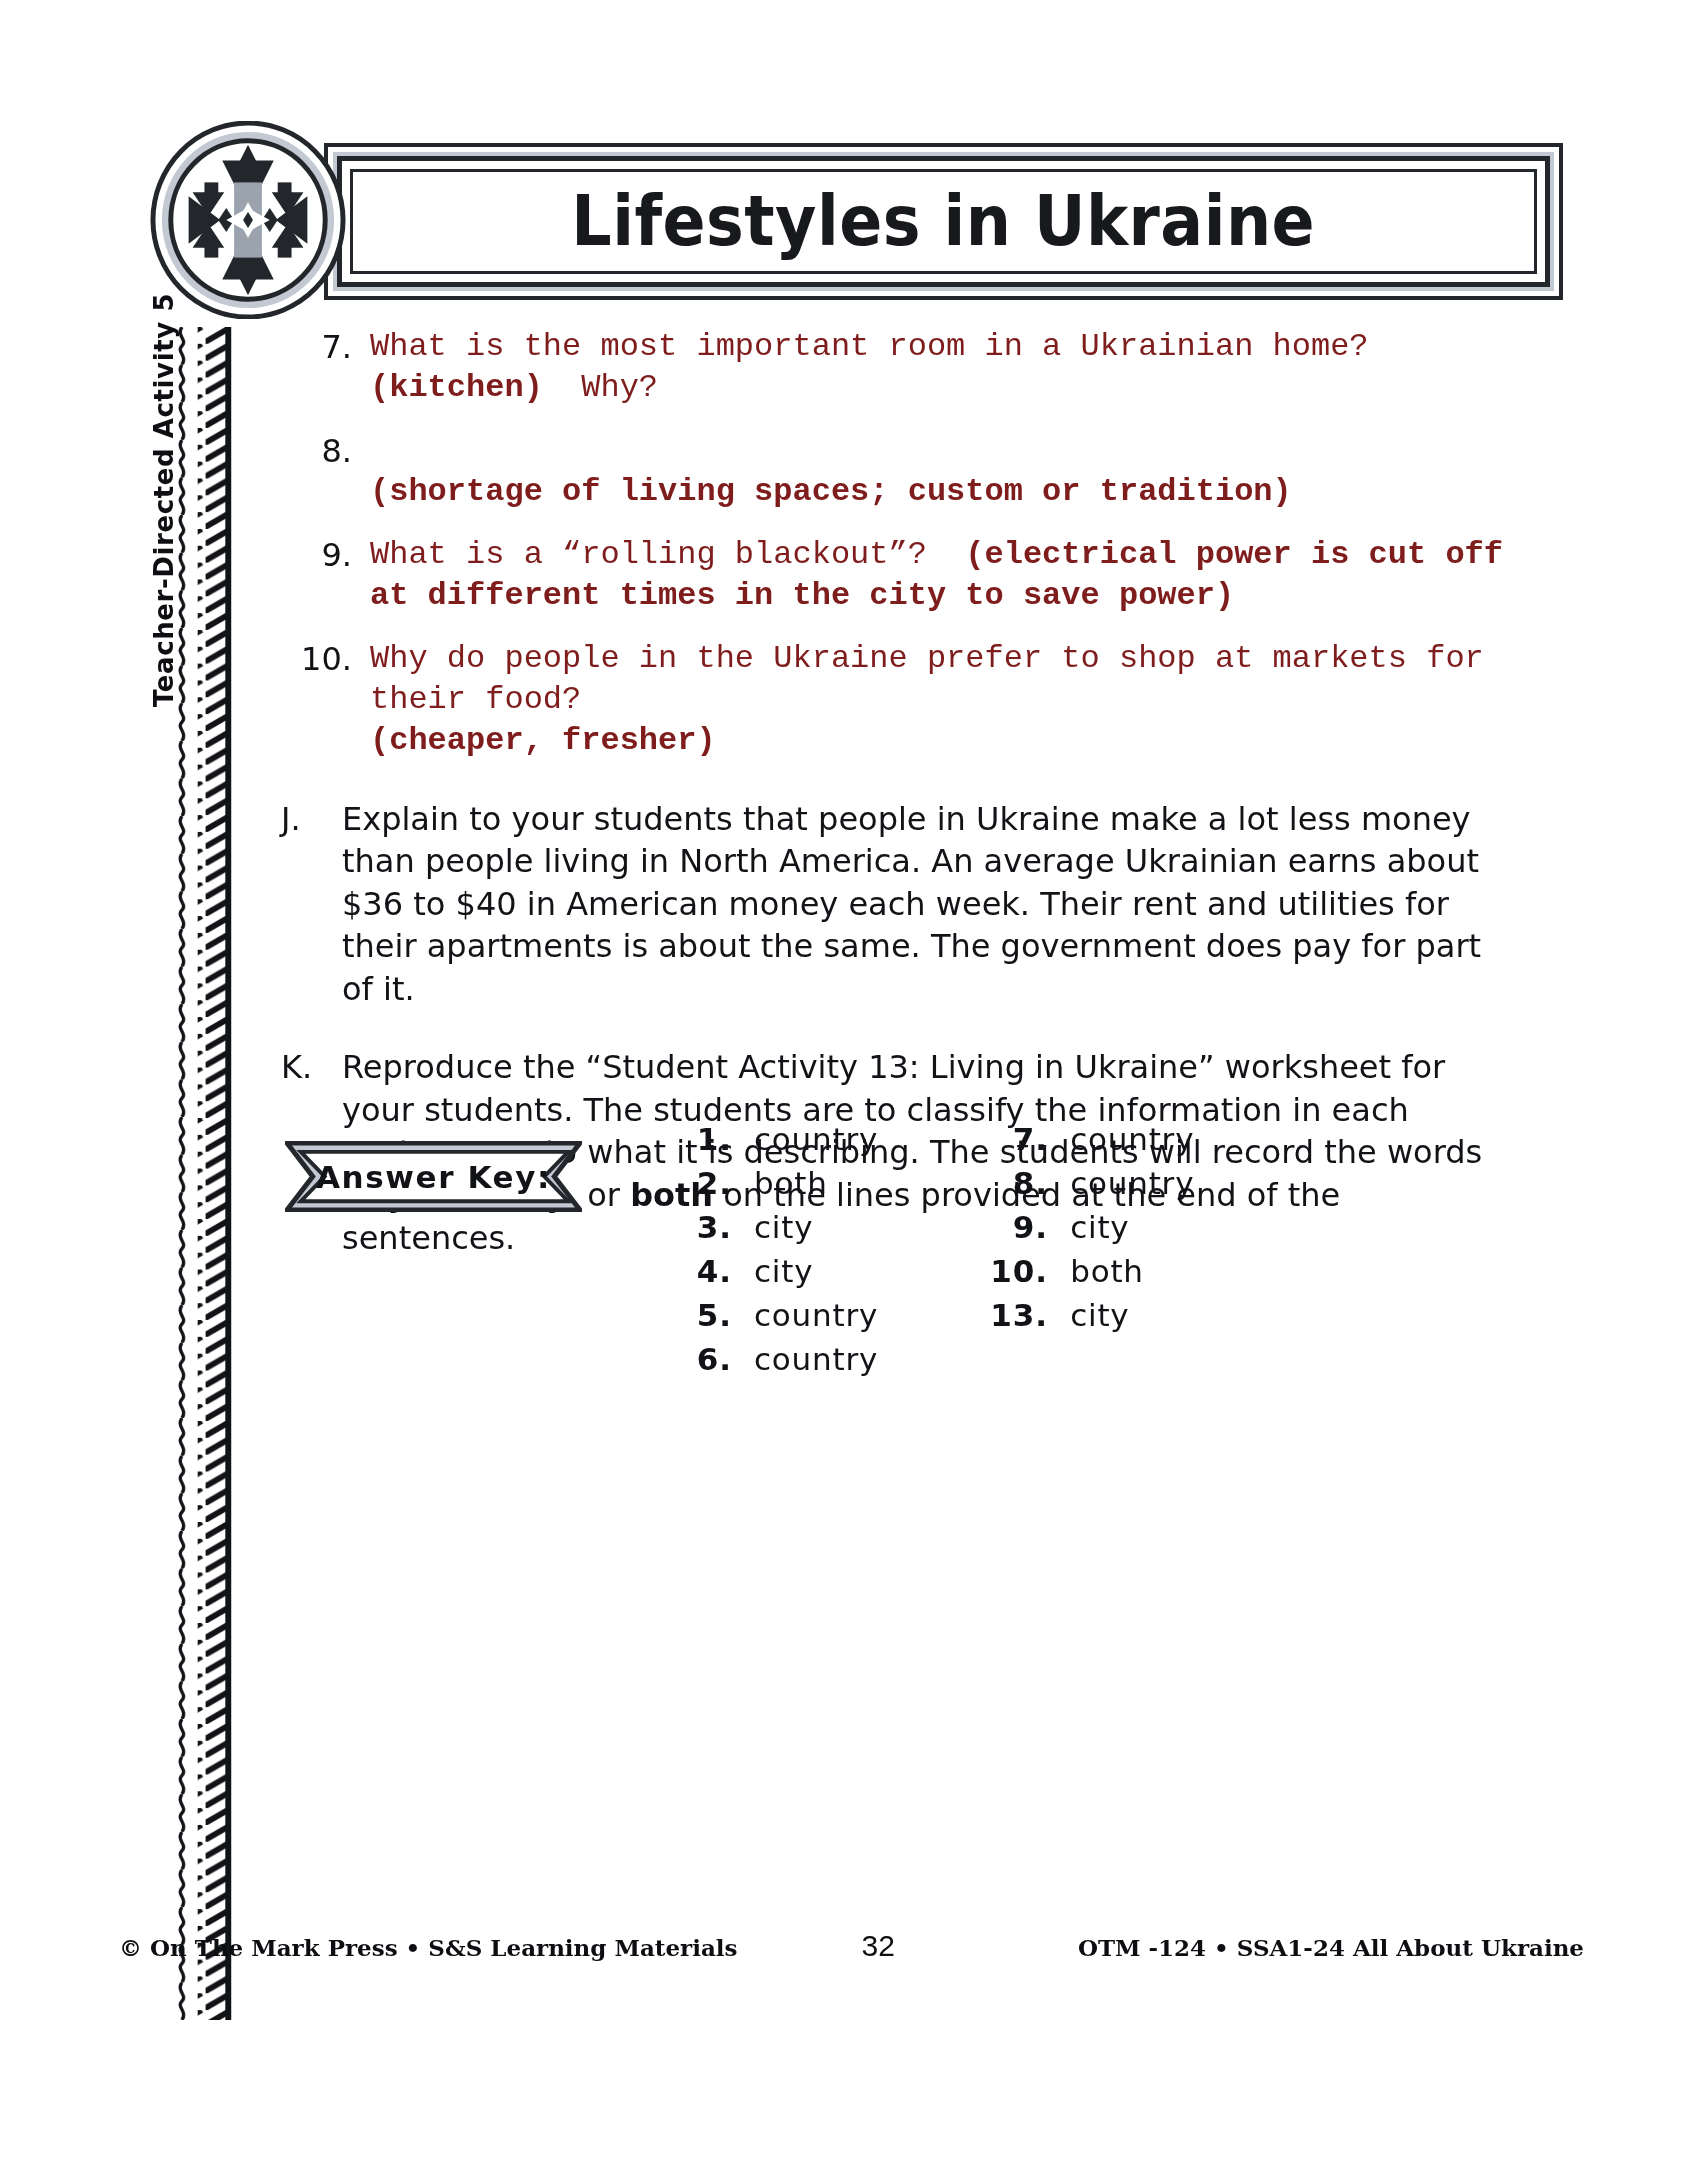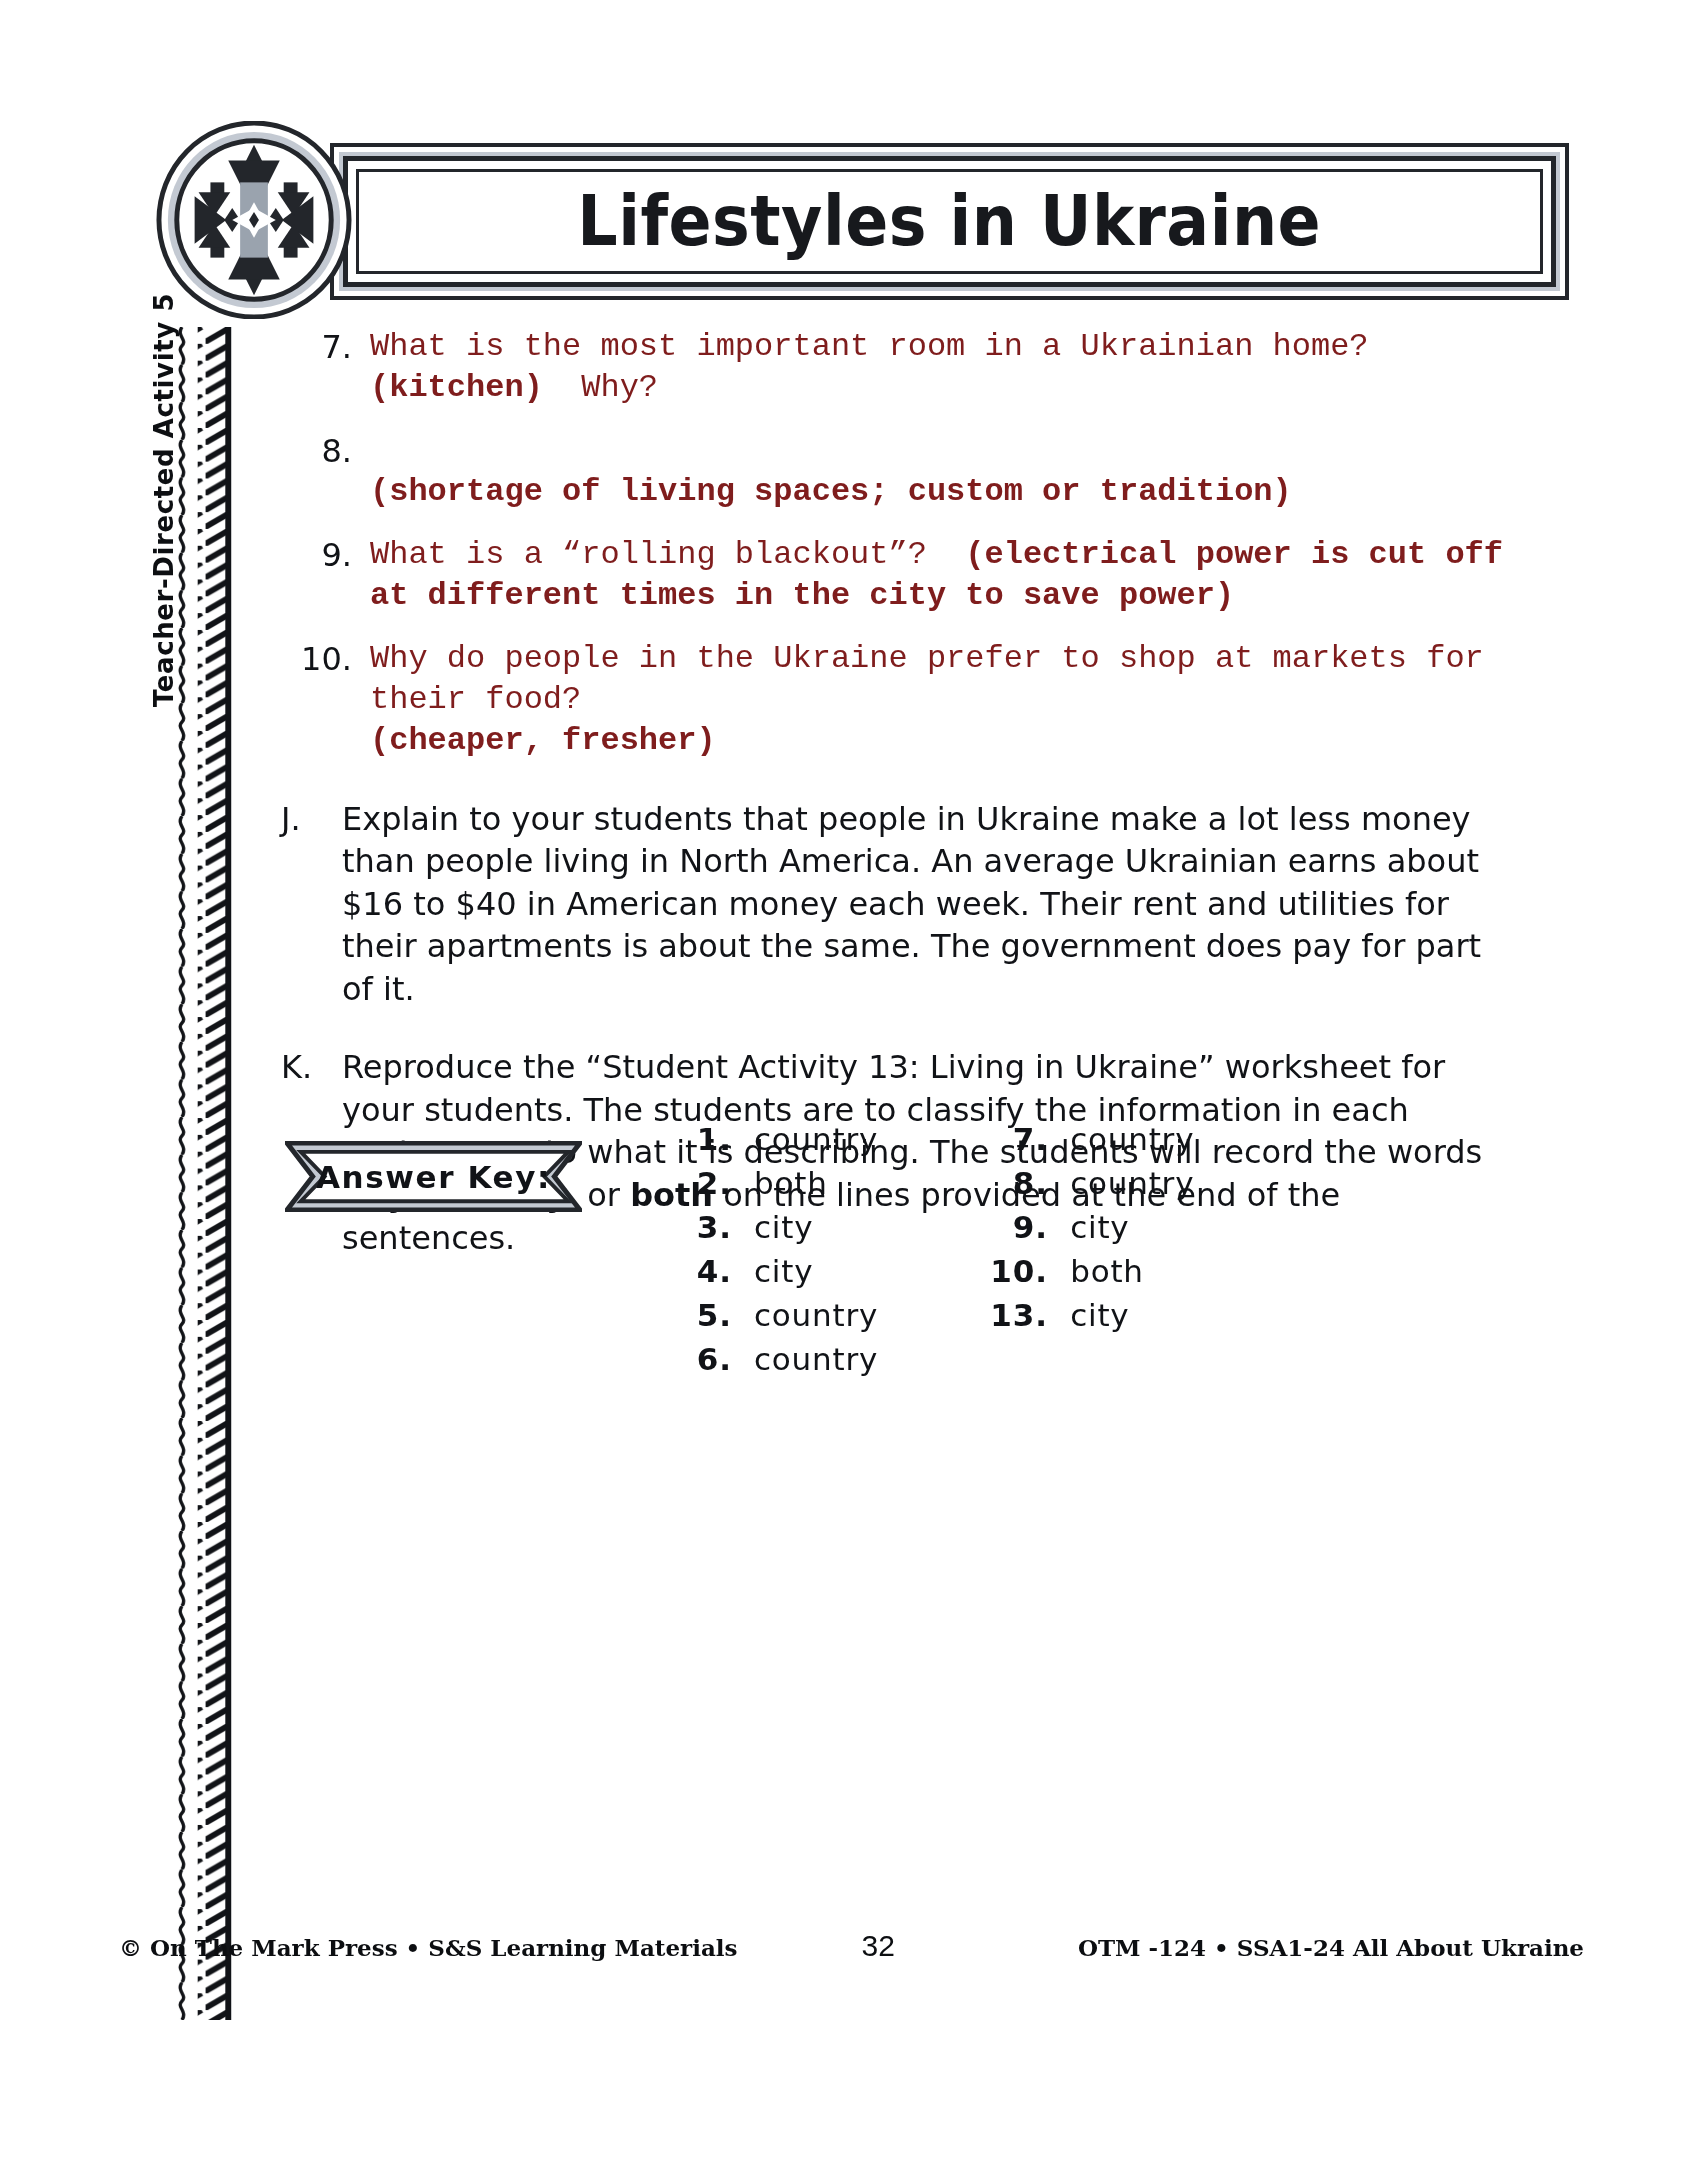--- a/index.html
+++ b/index.html
@@ -17,21 +17,21 @@
 
   .page {
     position: absolute;
     inset: 0;
     background: #fff;
   }
 
   
   .header-wrap {
     position: absolute;
-    left: 16px; top: 0;
+    left: 10px; top: 0;
     width: 1344px; height: 317px;
   }
 
   
   .title-banner {
     position: absolute;
     left: 327px;
     top: 156px;
     width: 1213px;
     height: 131px;
@@ -333,21 +333,21 @@
       <li class="q-item">
         <div class="q-num">10.</div>
         <div class="q-text"><span>Why do people in the Ukraine prefer to shop at markets for their food?</span><br>
           <span class="ans">(cheaper, fresher)</span>
         </div>
       </li>
     </ul>
 
     <div class="lettered">
       <div class="letter">J.</div>
-      <div class="para">Explain to your students that people in Ukraine make a lot less money than people living in North America.  An average Ukrainian earns about $16 to $40 in American money each week.  Their rent and utilities for their apartments is about the same.  The government does pay for part of it.</div>
+      <div class="para">Explain to your students that people in Ukraine make a lot less money than people living in North America.  An average Ukrainian earns about $36 to $40 in American money each week.  Their rent and utilities for their apartments is about the same.  The government does pay for part of it.</div>
     </div>
 
     <div class="lettered">
       <div class="letter">K.</div>
       <div class="para"><span>Reproduce the “Student Activity 13:  Living in Ukraine” worksheet for your students.  The students are to classify the information in each sentence as to what it is describing.  The students will record the words </span><b>city</b><span>, </span><b>country</b><span>, or </span><b>both</b><span> on the lines provided at the end of the sentences.</span></div>
     </div>
 
   </div>
 
   <div class="answerkey-row">

